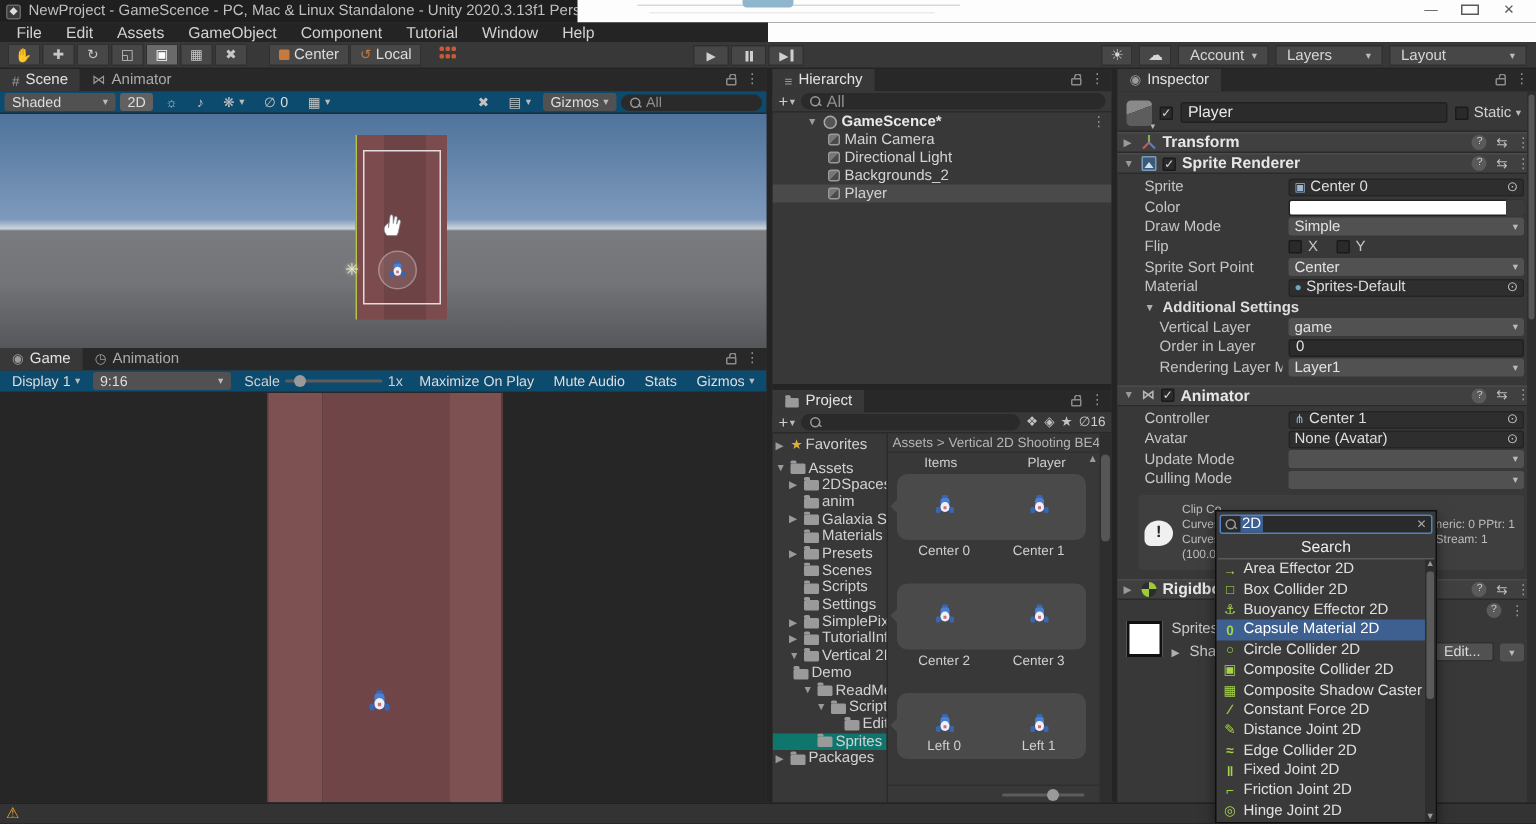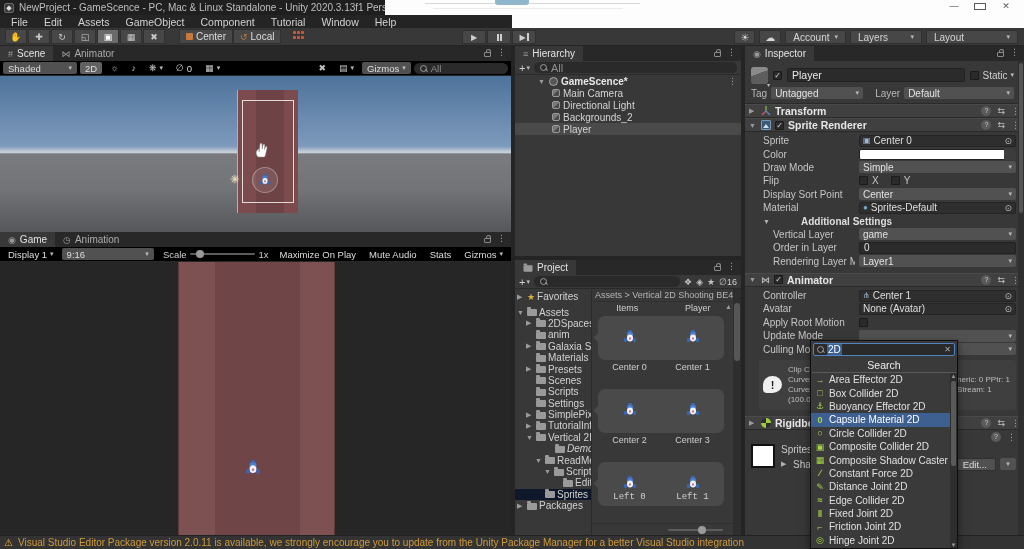--- a/index.html
+++ b/index.html
@@ -52,21 +52,21 @@
 
   
   .tabbar { height:15px; background:#282828; display:flex; align-items:stretch; }
   .tab { display:flex; align-items:center; gap:4px; padding:0 8px; font-size:10px; color:#ababab; }
   .tab.active { background:#383838; color:#e3e3e3; }
   .tab .ticon { font-size:9px; color:#9a9a9a; }
   .tabbar .spacer { flex:1; }
   .lock { width:7px; height:5px; border:1px solid #8a8a8a; border-radius:1px; position:relative; margin:6px 4px 0 0; }
   .lock:before { content:""; position:absolute; left:1px; top:-4px; width:3px; height:3px; border:1px solid #8a8a8a; border-bottom:none; border-radius:3px 3px 0 0; }
   .kebab { color:#9a9a9a; font-size:9px; padding:1px 5px 0 2px; }
-  .ctrlbar { height:15px; background:#000000; border-bottom:1px solid #282828; display:flex; align-items:center; gap:3px; padding:0 3px; font-size:9.5px; color:#cfcfcf; white-space:nowrap; }
+  .ctrlbar { height:15px; background:#0c4a6e; border-bottom:1px solid #282828; display:flex; align-items:center; gap:3px; padding:0 3px; font-size:9.5px; color:#cfcfcf; white-space:nowrap; }
   .cbtn { height:12px; background:#515151; border-radius:2px; display:flex; align-items:center; gap:3px; padding:0 5px; color:#dedede; }
   .cbtn.flat { background:transparent; }
   .cicon { font-size:9px; color:#c2c2c2; }
   .lens { position:relative; width:7px; height:7px; flex:0 0 auto; }
   .lens:before { content:""; position:absolute; left:0; top:0; width:5px; height:5px; border:1px solid #9a9a9a; border-radius:50%; }
   .lens:after { content:""; position:absolute; left:5px; top:5px; width:3px; height:1px; background:#9a9a9a; transform:rotate(45deg); }
   .searchbox { flex:1; height:11px; background:#2a2a2a; border-radius:6px; display:flex; align-items:center; gap:4px; padding:0 6px; color:#8f8f8f; }
 
   
   .scene-content { position:relative; height:156px; overflow:hidden;
@@ -100,21 +100,21 @@
   .hrow.selected { background:#4a4a4a; }
   .arr { font-size:7px; color:#9a9a9a; width:8px; flex:0 0 auto; }
   .obj-icon { width:8px; height:8px; border:1px solid #9a9a9a; border-radius:2px; flex:0 0 auto; background:linear-gradient(135deg,#777 0 50%,#4a4a4a 50%); }
   .scn-icon { width:9px; height:9px; border-radius:50%; border:1px solid #aaa; background:#555; flex:0 0 auto; }
   .rowkebab { margin-left:auto; margin-right:4px; color:#9a9a9a; font-size:9px; }
 
   
   .proj-body { flex:1; display:flex; overflow:hidden; }
   .ptree { width:77px; border-right:1px solid #2a2a2a; padding-top:2px; overflow:hidden; }
   .prow { height:11.4px; display:flex; align-items:center; gap:2px; font-size:10px; color:#d2d2d2; white-space:nowrap; overflow:hidden; }
-  .prow.selected { background:#0f172a; }
+  .prow.selected { background:#0f766e; }
   .prow .fav { color:#d9b13c; font-size:9px; }
   .folder { position:relative; width:10px; height:7px; background:#9a9a9a; border-radius:1px; flex:0 0 auto; margin-top:1px; }
   .folder:before { content:""; position:absolute; left:0; top:-2px; width:4px; height:2px; background:#9a9a9a; border-radius:1px 1px 0 0; }
   .pcontent { flex:1; display:flex; flex-direction:column; position:relative; overflow:hidden; }
   .breadcrumb { height:13px; display:flex; align-items:center; font-size:9px; color:#b5b5b5; padding:0 3px; white-space:nowrap; overflow:hidden; border-bottom:1px solid #303030; }
   .pscroll { flex:1; position:relative; overflow:hidden; }
   .collabels { position:absolute; left:0; top:1px; width:100%; display:flex; font-size:9px; color:#cfcfcf; }
   .collabels span { width:50%; text-align:center; }
   .scrollup { position:absolute; right:1px; top:1px; font-size:7px; color:#9a9a9a; }
   .sgroup { position:absolute; left:6px; width:126px; height:44px; background:#4a4a4a; border-radius:7px; display:flex; }
@@ -151,21 +151,21 @@
   .irow { height:13.4px; display:flex; align-items:center; gap:4px; padding:0 8px 0 18px; font-size:10px; color:#c5c5c5; }
   .irow .lab { width:92px; flex:0 0 auto; white-space:nowrap; overflow:hidden; }
   .irow .lab.ind { padding-left:10px; }
   .objfield { flex:1; height:12px; background:#2e2e2e; border:1px solid #242424; border-radius:2px; display:flex; align-items:center; gap:3px; padding:0 3px; color:#dedede; }
   .objfield .oico { font-size:8px; color:#9ab6d0; }
   .objfield .pick { margin-left:auto; color:#bbb; font-size:9px; }
   .txtfield { flex:1; height:12px; background:#2b2b2b; border:1px solid #212121; border-radius:2px; display:flex; align-items:center; padding:0 4px; color:#e2e2e2; }
   .colorbar { flex:1; height:11px; background:#fff; border:1px solid #222; border-radius:2px; position:relative; }
   .colorbar:after { content:""; position:absolute; right:-1px; top:-1px; width:12px; height:11px; background:#3c3c3c; border-radius:0 2px 2px 0; }
   .fold { font-size:7px; color:#b0b0b0; width:8px; flex:0 0 auto; }
-  .addl { font-weight:bold; color:#dedede;margin-left:26px; }
+  .addl { font-weight:bold; color:#dedede; }
   .infobox { margin:4px 8px 4px 14px; background:#3f3f3f; border-radius:3px; min-height:50px; display:flex; align-items:center; gap:6px; padding:4px; }
   .warnbubble { width:19px; height:17px; background:#f0f0f0; border-radius:50% 50% 50% 4px; color:#222; font-weight:bold; font-size:11px; display:flex; align-items:center; justify-content:center; flex:0 0 auto; }
   .infocol { font-size:8px; line-height:10px; color:#bdbdbd; white-space:pre-line; }
   .infocol.right { margin-left:auto; text-align:left; padding-right:2px; }
   .mat-section { padding:2px 8px 0 6px; }
   .mat-toprow { display:flex; justify-content:flex-end; gap:6px; align-items:center; height:10px; }
   .mat-row { display:flex; gap:6px; margin-top:2px; }
   .swatch { width:24px; height:24px; background:#fff; border:2px solid #111; flex:0 0 auto; }
   .mat-lines { flex:1; font-size:10px; color:#c9c9c9; }
   .mat-l2 { display:flex; align-items:center; gap:4px; margin-top:3px; }
@@ -559,21 +559,21 @@
               <div class="prow" style="padding-left: 11px;">
                 <span class="arr">▶</span>
                 <span class="folder"></span>
                 <span>TutorialInfo</span>
               </div>
               <div class="prow" style="padding-left: 11px;">
                 <span class="arr">▼</span>
                 <span class="folder"></span>
                 <span>Vertical 2D</span>
               </div>
-              <div class="prow" style="padding-left: 30px; font-style: italic;">
+              <div class="prow" style="padding-left: 4px;">
                 <span class="arr"></span>
                 <span class="folder"></span>
                 <span>Demo</span>
               </div>
               <div class="prow" style="padding-left: 20px;">
                 <span class="arr">▼</span>
                 <span class="folder"></span>
                 <span>ReadMe</span>
               </div>
               <div class="prow" style="padding-left: 29px;">
@@ -675,21 +675,21 @@
                       <span class="ship"><svg width="16" height="16" viewBox="0 0 16 16">
                           <rect x="6" y="1" width="4" height="4" rx="1" fill="#3a66b0"></rect>
                           <rect x="5" y="3" width="6" height="9" rx="2" fill="#4a7fd4"></rect>
                           <ellipse cx="8" cy="9" rx="3" ry="3.4" fill="#eef2f8"></ellipse>
                           <rect x="2" y="9" width="3" height="4" rx="1" fill="#3a66b0"></rect>
                           <rect x="11" y="9" width="3" height="4" rx="1" fill="#3a66b0"></rect>
                           <rect x="7" y="8.5" width="2" height="2" fill="#d46a7e"></rect>
                         </svg></span>
                     </div>
                   </div>
-                  <div class="slabels" style="top: 190px; position: absolute; font-family: Liberation Mono, monospace;">
+                  <div class="slabels" style="top: 190px; position: absolute;">
                     <span>Left 0</span>
                     <span>Left 1</span>
                   </div>
                 </div>
             </div>
             <div class="proj-footer">
               <div class="slider-line" style="width:55px">
                 <span class="slider-knob" style="left:30px"></span>
               </div>
             </div>
@@ -719,32 +719,20 @@
           <span class="cube"></span>
           <span class="chk">✓</span>
           <span class="namefield">
               <span>Player</span>
             </span>
           <span class="staticgrp">
             <span class="chk"></span>
             <span>Static</span>
             <span class="caret">▾</span>
           </span>
-        </div>
-        <div class="ihrow2">
-          <span>Tag</span>
-          <span class="dd" style="width:92px">
-              <span>Untagged</span>
-              <span class="caret">▾</span>
-            </span>
-          <span style="margin-left:8px">Layer</span>
-          <span class="dd" style="flex:1">
-              <span>Default</span>
-              <span class="caret">▾</span>
-            </span>
         </div>
       </div>
 
       <div class="comp-head">
         <span class="arr">▶</span>
         <span class="tr-icon">
           <svg width="10" height="10" viewBox="0 0 10 10">
               <line x1="5" y1="5" x2="5" y2="0" stroke="#7fb051" stroke-width="1.4"></line>
               <line x1="5" y1="5" x2="1" y2="9" stroke="#c45b5b" stroke-width="1.4"></line>
               <line x1="5" y1="5" x2="9" y2="9" stroke="#5b7fc4" stroke-width="1.4"></line>
@@ -790,21 +778,21 @@
             </span>
           </div>
         <div class="irow">
             <span class="lab">Flip</span>
           <span class="chk"></span>
             <span>X</span>
           <span class="chk" style="margin-left:8px"></span>
             <span>Y</span>
           </div>
         <div class="irow">
-            <span class="lab">Display Sort Point</span>
+            <span class="lab">Sprite Sort Point</span>
           <span class="dd" style="flex:1">
               <span>Center</span>
               <span class="caret">▾</span>
             </span>
           </div>
         <div class="irow">
             <span class="lab">Material</span>
           <span class="objfield">
               <span class="oico" style="color:#6fa8c9">●</span>
               <span>Sprites-Default</span>
@@ -856,24 +844,20 @@
               <span>Center 1</span>
               <span class="pick">⊙</span>
             </span>
           </div>
         <div class="irow">
             <span class="lab">Avatar</span>
           <span class="objfield">
               <span>None (Avatar)</span>
               <span class="pick">⊙</span>
             </span>
-          </div>
-        <div class="irow">
-            <span class="lab">Apply Root Motion</span>
-          <span class="chk"></span>
           </div>
         <div class="irow">
             <span class="lab">Update Mode</span>
           <span class="dd" style="flex:1">
               <span></span>
               <span class="caret">▾</span>
             </span>
           </div>
         <div class="irow">
             <span class="lab">Culling Mode</span>
@@ -926,21 +910,20 @@
       </div>
 
       <div class="insp-scroll">
           <div class="thumb"></div>
         </div>
     </div>
   </div>
 
   <div class="statusbar">
     <span class="warn-tri">⚠</span>
-    <span class="status-msg">Visual Studio Editor Package version 2.0.11 is available, we strongly encourage you to update from the Unity Package Manager for a better Visual Studio integration</span>
     <span class="sb-icons">
       <span class="sbico"></span>
       <span class="sbico"></span>
       <span class="sbico"></span>
       <span class="sbcheck">✓</span>
     </span>
   </div>
 
   <div class="popup">
     <div class="pop-search">

